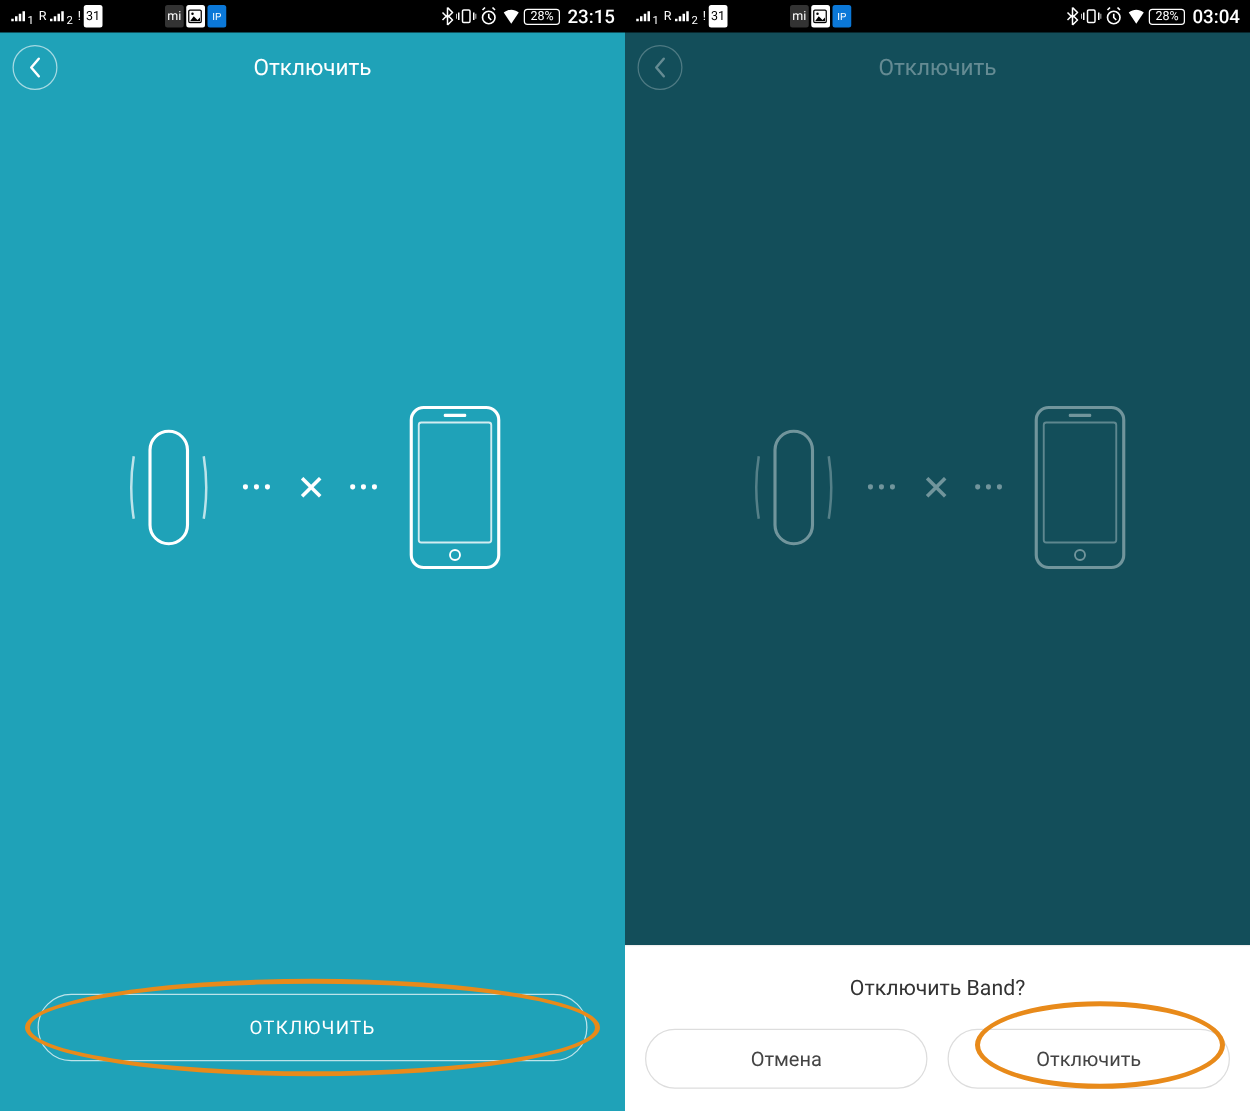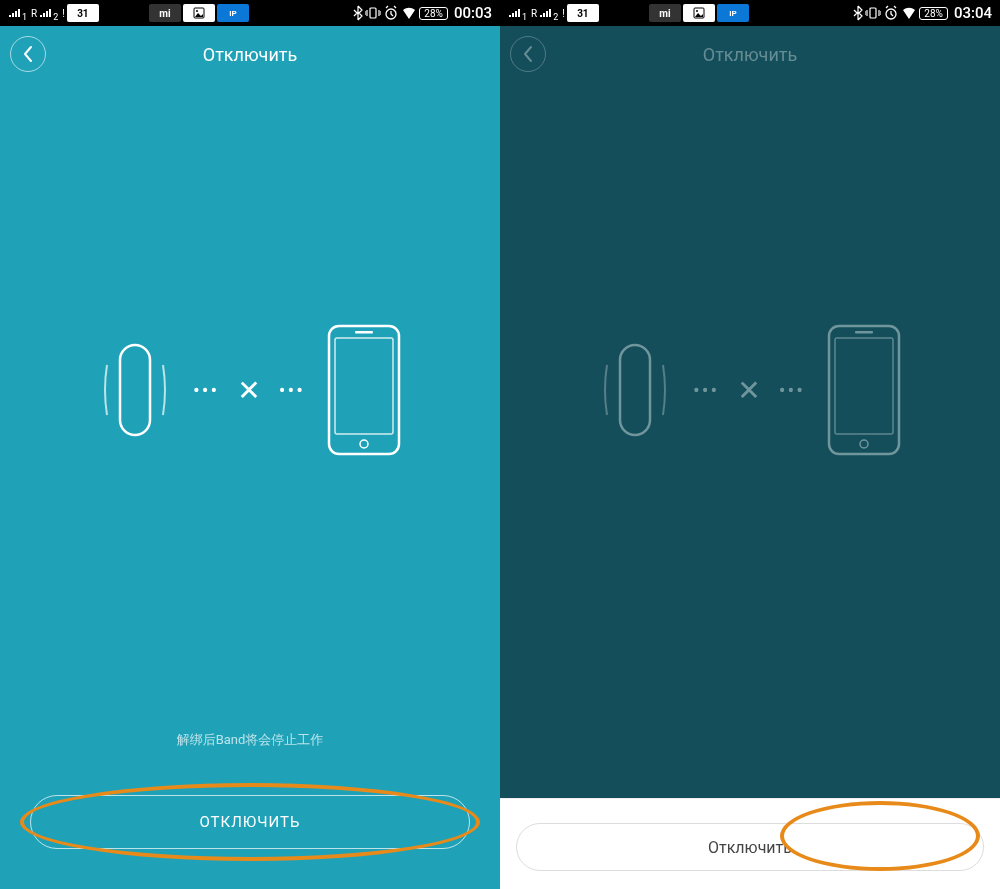--- a/index.html
+++ b/index.html
@@ -25,21 +25,21 @@
     background: #000;
     color: #fff;
     font-size: 12px;
     display: flex;
     align-items: center;
     padding: 0 8px;
     justify-content: space-between;
   }
   .status-left, .status-right { display: flex; align-items: center; gap: 2px; }
   .sb-icon { display: inline-flex; align-items: flex-end; justify-content: center; }
-  .mini-icon { width: 32px; height: 18px; background: #fff; border-radius: 2px; color:#000; font-size:10px; font-weight:bold; display:flex; align-items:center; justify-content:center; }
+  .mini-icon { width: 15px; height: 18px; background: #fff; border-radius: 2px; color:#000; font-size:10px; font-weight:normal; display:flex; align-items:center; justify-content:center; }
   .mini-icon.dark { background:#333; color:#fff;margin-left:48px; }
   .clock { font-size: 15px; font-weight: 500; margin-left: 4px; }
 
   
   .app-header {
     height: 56px;
     display: flex;
     align-items: center;
     justify-content: center;
     color: #fff;
@@ -197,21 +197,21 @@
           </svg>
       </span>
       <span class="sb-icon">
         <svg width="16" height="14" viewBox="0 0 16 14">
             <path d="M8 13 L14 4 C10 1 6 1 2 4 Z" fill="#fff"></path>
           </svg>
       </span>
       <span class="sb-icon" style="border:1px solid #fff;border-radius:3px;padding:0 4px;font-size:10px;">
         <span>28%</span>
       </span>
-      <span class="clock">00:03</span>
+      <span class="clock">23:15</span>
     </div>
   </div>
 
   <div class="app-header">
     <div class="back-btn">
       <svg width="12" height="18" viewBox="0 0 12 18">
           <path d="M9 2 L3 9 L9 16" stroke="currentColor" stroke-width="2" fill="none" stroke-linecap="round" stroke-linejoin="round"></path>
         </svg>
     </div>
     <div class="app-title">Отключить</div>
@@ -227,21 +227,20 @@
     <span class="x">✕</span>
     <span class="dots">•••</span>
     <svg width="82" height="140" viewBox="0 0 82 140">
       <rect x="6" y="6" width="70" height="128" rx="10" fill="none" stroke="#fff" stroke-width="2.5"></rect>
       <rect x="12" y="18" width="58" height="96" rx="2" fill="none" stroke="#fff" stroke-width="1.5" opacity="0.8"></rect>
       <circle cx="41" cy="124" r="4" fill="none" stroke="#fff" stroke-width="1.5"></circle>
       <rect x="32" y="11" width="18" height="2.5" rx="1" fill="#fff"></rect>
     </svg>
   </div>
 
-  <div class="hint">解绑后Band将会停止工作</div>
 
   <div class="main-btn">
     <span>ОТКЛЮЧИТЬ</span>
   </div>
 
   <div class="highlight hl-left"></div>
 </div>
 
 <div class="phone phone-right">
 
@@ -323,21 +322,25 @@
     <span class="dots">•••</span>
     <svg width="82" height="140" viewBox="0 0 82 140">
       <rect x="6" y="6" width="70" height="128" rx="10" fill="none" stroke="#fff" stroke-width="2.5"></rect>
       <rect x="12" y="18" width="58" height="96" rx="2" fill="none" stroke="#fff" stroke-width="1.5" opacity="0.8"></rect>
       <circle cx="41" cy="124" r="4" fill="none" stroke="#fff" stroke-width="1.5"></circle>
       <rect x="32" y="11" width="18" height="2.5" rx="1" fill="#fff"></rect>
     </svg>
   </div>
 
   <div class="bottom-sheet">
+    <div class="sheet-title">Отключить Band?</div>
     <div class="sheet-buttons">
+      <div class="sheet-btn">
+        <span>Отмена</span>
+      </div>
       <div class="sheet-btn">
         <span>Отключить</span>
       </div>
     </div>
   </div>
 </div>
 
 <div class="highlight hl-right"></div>
 
 </body></html>

